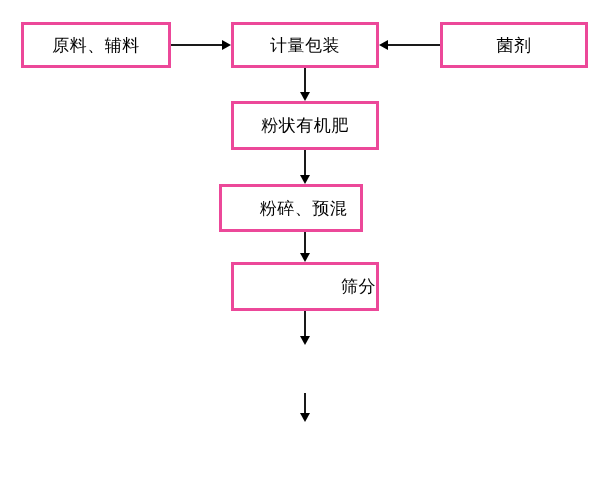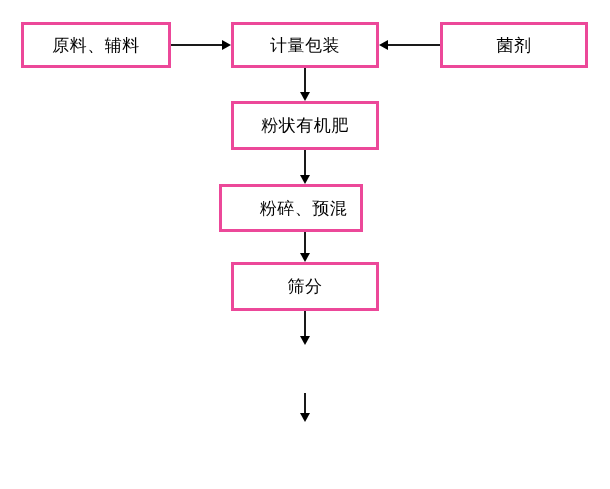--- a/index.html
+++ b/index.html
@@ -96,21 +96,21 @@
   </div>
 
   <div class="node" style="left:231px; top:101px; width:148px; height:49px;">
     <span class="node-label">粉状有机肥</span>
   </div>
 
   <div class="node" style="left:219px; top:184px; width:144px; height:48px;padding-left:25px;">
     <span class="node-label">粉碎、预混</span>
   </div>
 
-  <div class="node" style="left:231px; top:262px; width:148px; height:49px;">
+  <div class="node" style="left:231px; top:262px; width:148px; height:49px;justify-content:flex-end;">
     <span class="node-label">筛分</span>
   </div>
 
 
 
   <div class="conn" style="left:171px; top:40px; width:60px; height:10px;">
     <div class="conn-line-h" style="left:0px; top:4px; width:52px;"></div>
     <div class="arrowhead-right" style="left:51px; top:0px;"></div>
   </div>
 

